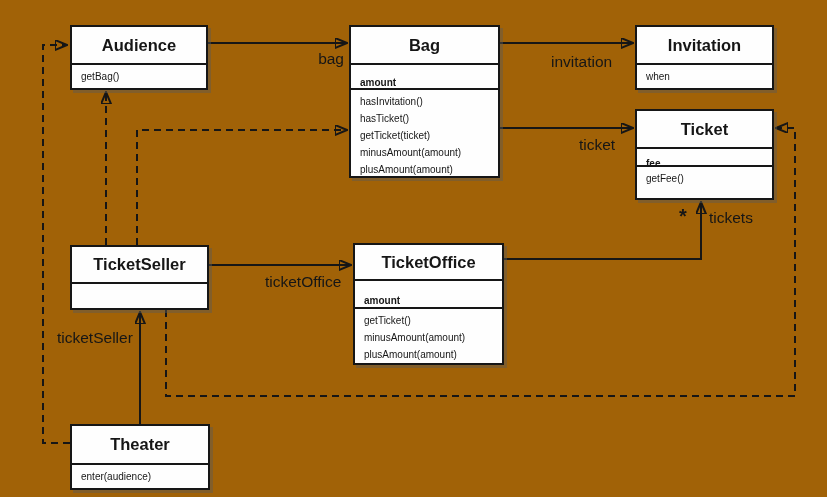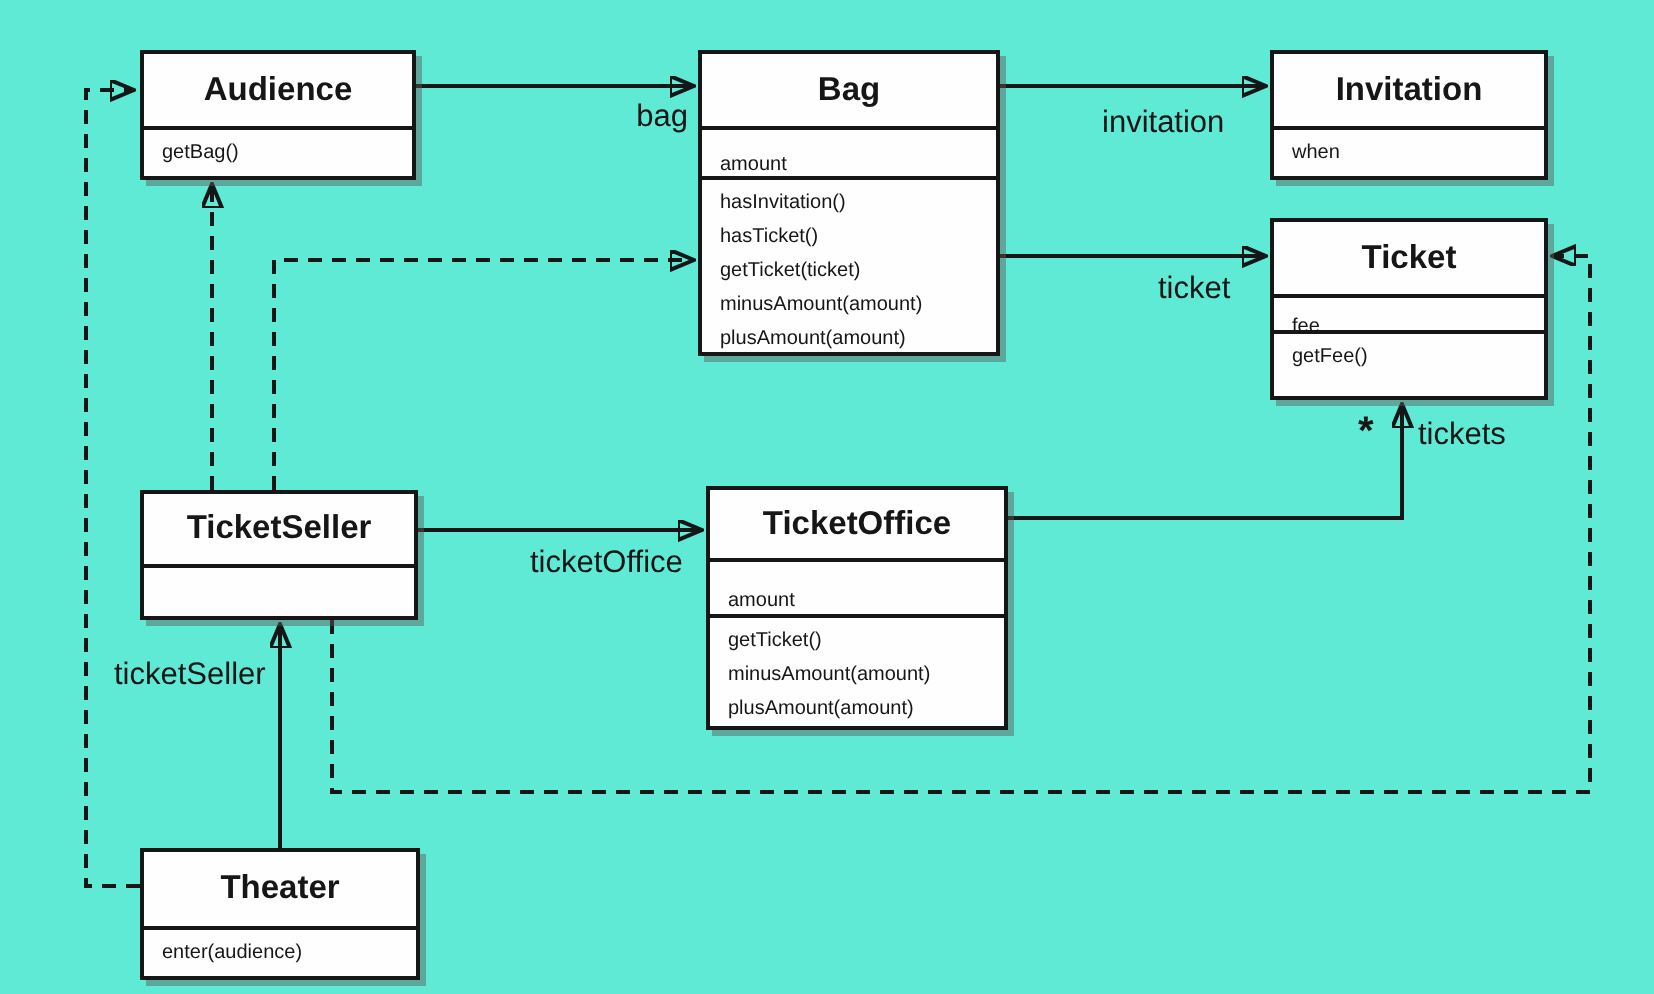--- a/index.html
+++ b/index.html
@@ -1,19 +1,19 @@
 <!DOCTYPE html>
 <html><head>
 <meta charset="utf-8">
 <style>
   html,body{margin:0;padding:0;}
   .page{
     position:relative;
     width:827px;height:497px;
-    background:#5eead4;
+    background:#a16207;
     font-family:"Liberation Sans","DejaVu Sans",sans-serif;
     color:#161616;
     overflow:hidden;
   }
   .wires{position:absolute;left:0;top:0;width:827px;height:497px;}
   .wires path{fill:none;stroke:#161616;stroke-width:2;}
   .wires path.dashed{stroke-dasharray:7 5;}
   .uml-class{
     position:absolute;
     box-sizing:border-box;
@@ -31,21 +31,21 @@
     flex:0 0 auto;
   }
   .cmp{
     box-sizing:border-box;
     padding:3px 9px 2px 9px;
     font-size:10px;line-height:17px;
     border-bottom:2px solid #161616;
     flex:0 0 auto;
   }
   .cmp:last-child{border-bottom:none;flex:1 1 auto;}
-  .cmp.attr{display:flex;align-items:center;padding-top:12px;padding-bottom:0;}
+  .cmp.attr{display:flex;align-items:center;padding-top:12px;padding-bottom:0;font-weight:bold;}
   .row{white-space:nowrap;}
   .lbl{
     position:absolute;
     font-size:15.5px;line-height:18px;
     white-space:nowrap;
   }
   .lbl.right{text-align:right;}
   .star{font-size:20px;font-weight:bold;}
 </style>
 </head>

